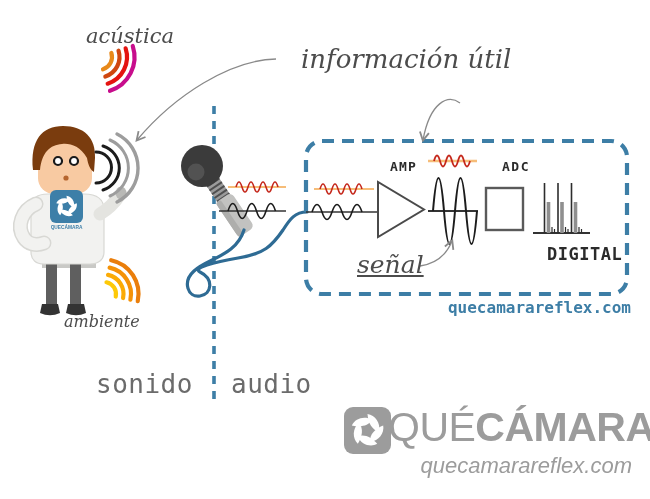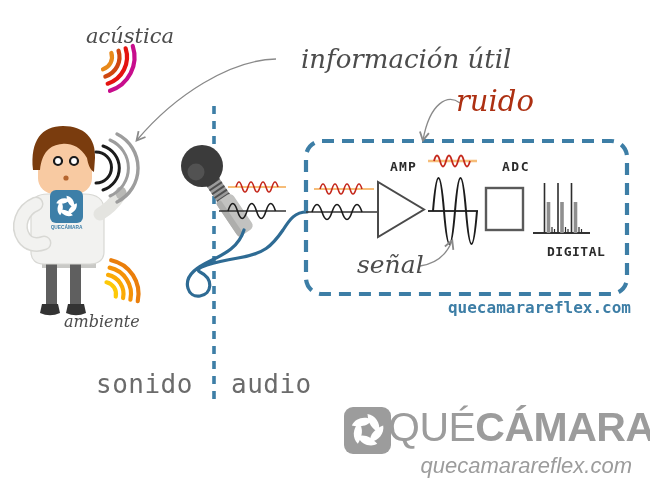--- a/index.html
+++ b/index.html
@@ -6,24 +6,24 @@
   #canvas{position:relative;width:650px;height:499px;background:#ffffff;overflow:hidden;
           font-family:"Liberation Sans",sans-serif;border-radius:18px;}
   #gfx{position:absolute;left:0;top:0;}
   .lbl{position:absolute;white-space:nowrap;}
   .script{font-family:"DejaVu Serif",serif;font-style:italic;color:#4c4c4c;}
   .tech{font-family:"DejaVu Sans Mono",monospace;font-weight:bold;color:#2b2b2b;margin-left:16px;}
   .acustica{left:86px;top:24px;font-size:21px;}
   .info{left:283px;top:44px;font-size:26px;margin-left:18px;}
   .ambiente{left:64px;top:312px;font-size:16px;}
   .ruido{left:456px;top:84px;font-size:29px;color:#ad3012;}
-  .senal{left:357px;top:250px;font-size:25px;}
+  .senal{left:357px;top:250px;font-size:25px;text-decoration:underline;}
   .amp{left:374px;top:159px;font-size:13px;letter-spacing:1.2px;}
   .adc{left:486px;top:159px;font-size:13px;letter-spacing:1.5px;}
-  .digital{left:531px;top:244px;font-size:13px;letter-spacing:0.5px;}
+  .digital{left:531px;top:244px;font-size:17px;letter-spacing:0.5px;}
   .boxurl{left:400px;top:298px;width:231px;text-align:right;
           font-family:"DejaVu Sans Mono",monospace;font-weight:bold;
           font-size:16px;color:#3d7ea6;}
   .sonido{left:96px;top:369px;font-family:"DejaVu Sans Mono",monospace;
           font-size:26px;letter-spacing:0.5px;color:#6b6b6b;}
   .audio{left:231px;top:369px;font-family:"DejaVu Sans Mono",monospace;
          font-size:26px;letter-spacing:0.5px;color:#6b6b6b;}
   .brand{left:388px;top:404px;font-size:41px;color:#9c9c9c;letter-spacing:-0.5px;}
   .brand .bold{font-weight:bold;}
   .brandurl{left:400px;top:453px;width:232px;text-align:right;font-style:italic;
@@ -184,21 +184,20 @@
   <g>
     <rect x="344" y="407" width="47" height="47" rx="9" fill="#9c9c9c"></rect>
     <use href="#blades" transform="translate(367.5,430.5) scale(1.1)" fill="#ffffff"></use>
     <circle cx="367.5" cy="430.5" r="4" fill="#9c9c9c"></circle>
   </g>
 </svg>
 
 <div class="lbl script acustica">acústica</div>
 <div class="lbl script info">información útil</div>
 <div class="lbl script ambiente">ambiente</div>
-<div class="lbl script ruido">ruido</div>
 <div class="lbl script senal">señal</div>
 <div class="lbl tech amp">AMP</div>
 <div class="lbl tech adc">ADC</div>
 <div class="lbl tech digital">DIGITAL</div>
 <div class="lbl boxurl">quecamarareflex.com</div>
 <div class="lbl sonido">sonido</div>
 <div class="lbl audio">audio</div>
 
 <div class="lbl brand"><span>QUÉ</span><span class="bold">CÁMARA</span></div>
 <div class="lbl brandurl">quecamarareflex.com</div>

